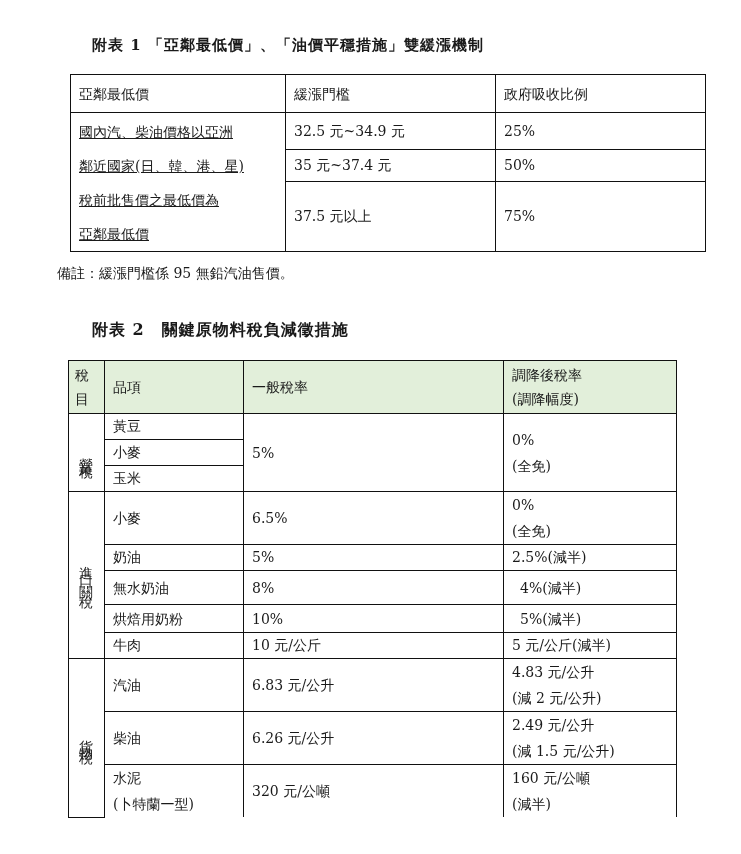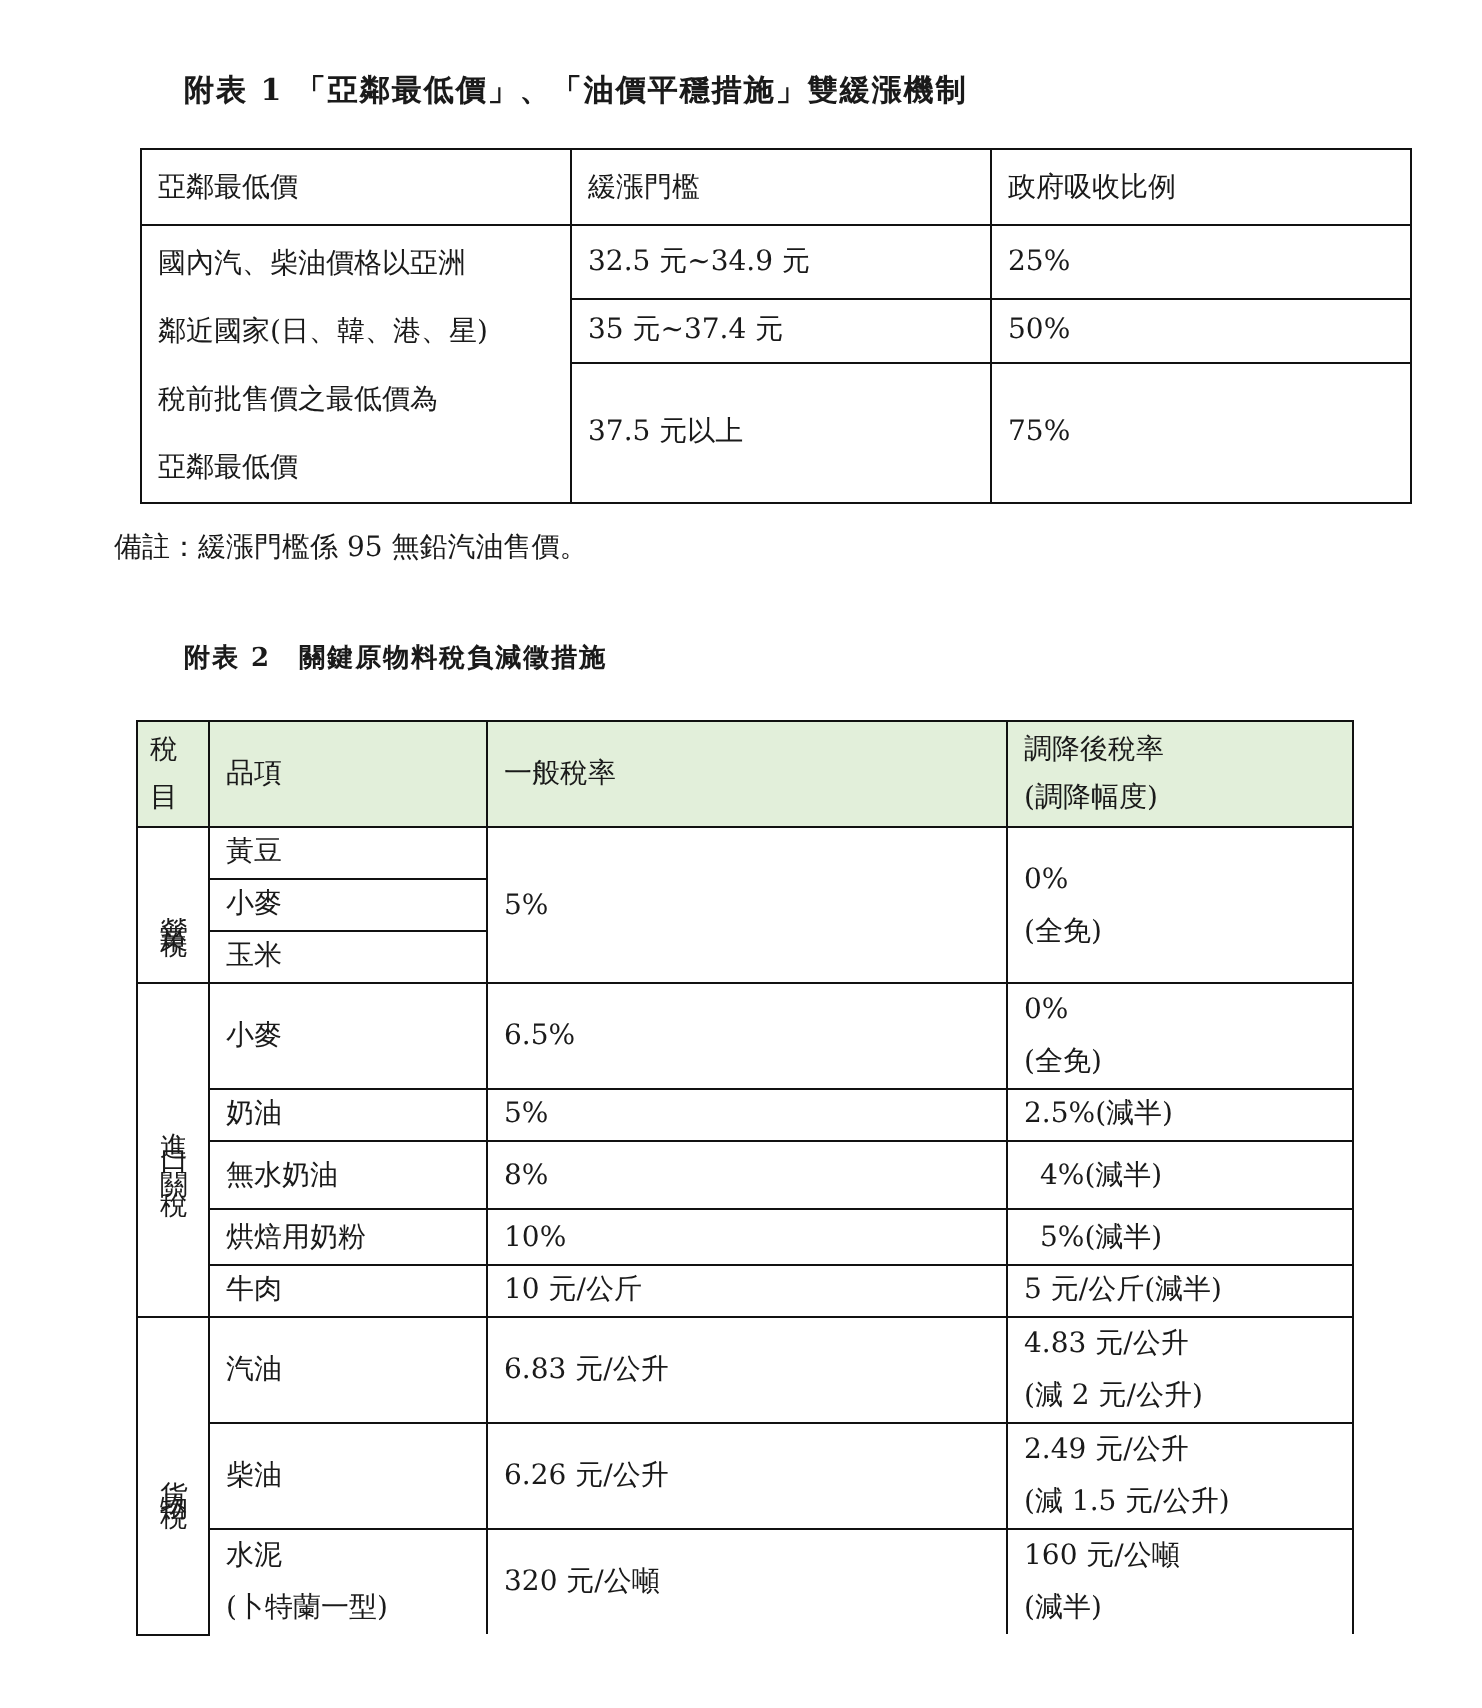--- a/index.html
+++ b/index.html
@@ -1,28 +1,28 @@
 <!DOCTYPE html>
 <html><head>
 <meta charset="utf-8">
 <style>
   html, body { margin:0; padding:0; background:#ffffff; }
   body { width:741px; height:854px; position:relative; overflow:hidden;
          font-family:"DejaVu Serif", "Liberation Serif", serif; color:#1a1a1a; }
   .title1 { position:absolute; left:92px; top:36px; font-size:15px; font-weight:bold; letter-spacing:1px; }
   .note { position:absolute; left:57px; top:265px; font-size:14px; }
-  .title2 { position:absolute; left:92px; top:320px; font-size:13px; font-weight:bold; letter-spacing:1px;text-align:center; }
+  .title2 { position:absolute; left:92px; top:320px; font-size:16px; font-weight:bold; letter-spacing:1px;text-align:center; }
   table { position:absolute; border-collapse:collapse; table-layout:fixed; font-size:14px; }
   td, th { border:1.3px solid #111; padding:0 8px; font-weight:normal; text-align:left; vertical-align:middle; line-height:26px; }
   #t1 { left:70px; top:74px; width:635px; }
   #t1 th { height:37px; }
   #t1 .rowa td { height:34px; }
   #t1 .rowb td { height:30px; }
   #t1 .rowc td { height:66px; }
-  #t1 td.desc { line-height:34px; padding-top:2px; }
+  #t1 td.desc { line-height:34px; padding-top:2px;text-decoration:underline; }
   #t2 { left:68px; top:360px; width:608px; }
   #t2 th { background:#e2efda; height:52px; line-height:24px; }
   #t2 td.cat { text-align:center; line-height:26px; padding:0 4px; }
   .h26 { height:25px; line-height:25px !important; }
   .h53 { height:52px; }
   .cellstack { line-height:26px; }
 </style>
 </head>
 <body>
 

